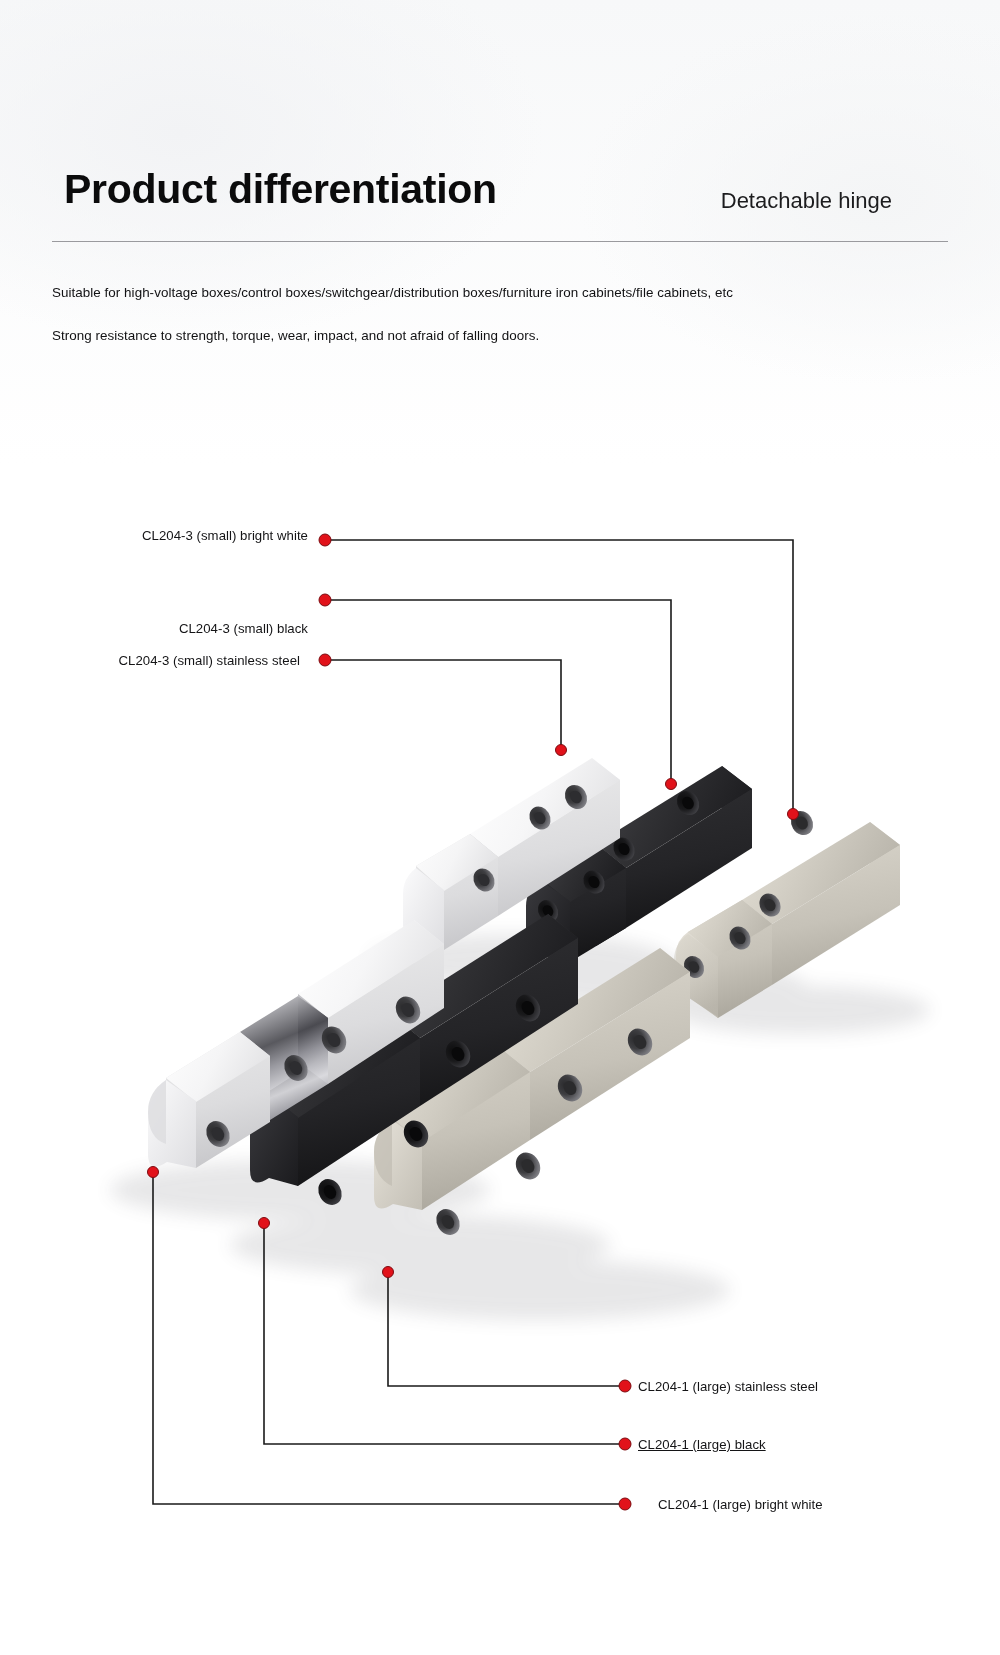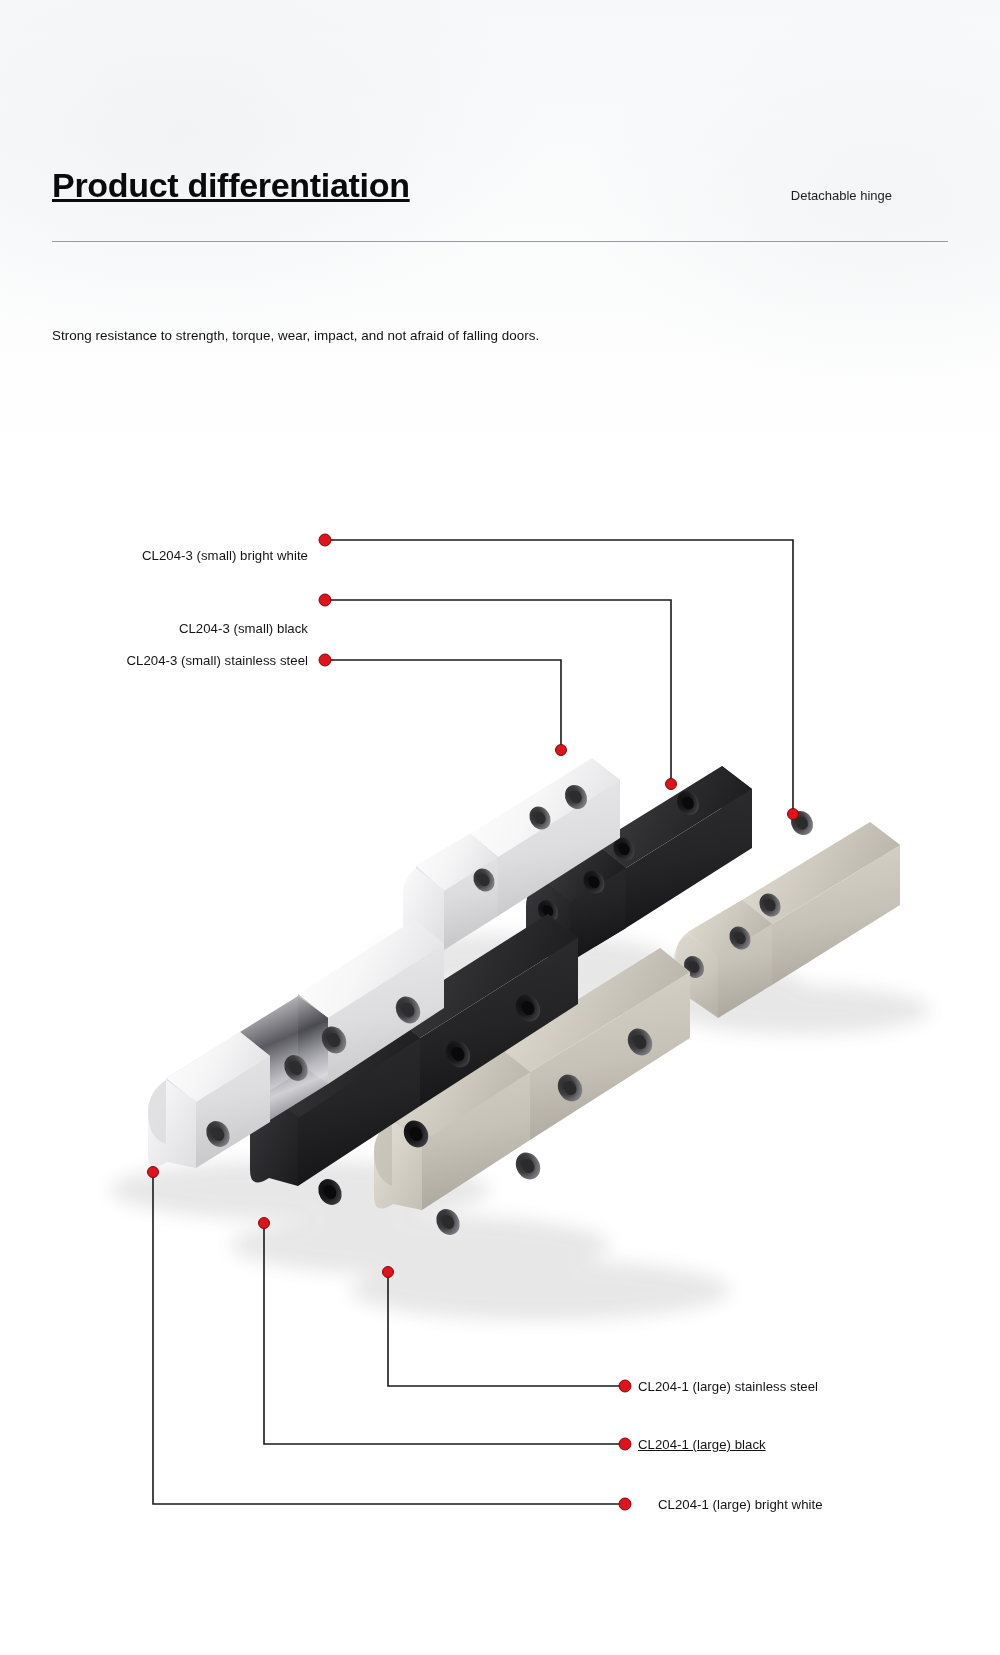--- a/index.html
+++ b/index.html
@@ -32,34 +32,33 @@
   
   #header-block {
     position: absolute;
     left: 52px;
     top: 166px;
     width: 896px;
     height: 80px;
   }
   #page-title {
     position: absolute;
-    left: 0;
+    left: 12px;
     top: 0;
-    font-size: 34px;
+    font-size: 41px;
     font-weight: bold;
     letter-spacing: -0.3px;
     color: #0b0b0c;
     white-space: nowrap;
-    text-decoration: underline;
   }
   #header-subtitle {
     position: absolute;
     right: 56px;
     top: 22px;
-    font-size: 13px;
+    font-size: 22px;
     color: #1c1c1e;
     white-space: nowrap;
   }
   #header-rule {
     position: absolute;
     left: 0;
     top: 75px;
     width: 896px;
     height: 1px;
     background: #9a9a9e;
@@ -360,25 +359,26 @@
       <circle cx="153" cy="1172" r="5.5" fill="#e1121a" stroke="#7d0b10" stroke-width="1"></circle>
     </g>
   </svg>
 
   <div id="header-block">
     <div id="page-title">Product differentiation</div>
     <div id="header-subtitle">Detachable hinge</div>
     <div id="header-rule"></div>
   </div>
 
+  <div class="body-para" id="para-0">Suitable for high-voltage boxes/control boxes/switchgear/distribution boxes/furniture iron cabinets/file cabinets, etc</div>
   <div class="body-para" id="para-1">Strong resistance to strength, torque, wear, impact, and not afraid of falling doors.</div>
 
   <div class="label-layer">
-    <div class="callout-label left-side" style="left:90px; top:548px; width:218px;">CL204-3 (small) bright white</div>
+    <div class="callout-label left-side" style="left:90px; top:528px; width:218px;">CL204-3 (small) bright white</div>
     <div class="callout-label left-side" style="left:90px; top:621px; width:218px;">CL204-3 (small) black</div>
-    <div class="callout-label left-side" style="left:80px; top:653px; width:228px;">CL204-3 (small) stainless steel</div>
+    <div class="callout-label left-side" style="left:72px; top:653px; width:228px;">CL204-3 (small) stainless steel</div>
 
     <div class="callout-label right-side" style="left:638px; top:1379px;text-align:right;">CL204-1 (large) stainless steel</div>
     <div class="callout-label right-side" style="left:638px; top:1437px;text-decoration:underline;">CL204-1 (large) black</div>
     <div class="callout-label right-side" style="left:658px; top:1497px;">CL204-1 (large) bright white</div>
   </div>
 
 </div>
 
 </body></html>

